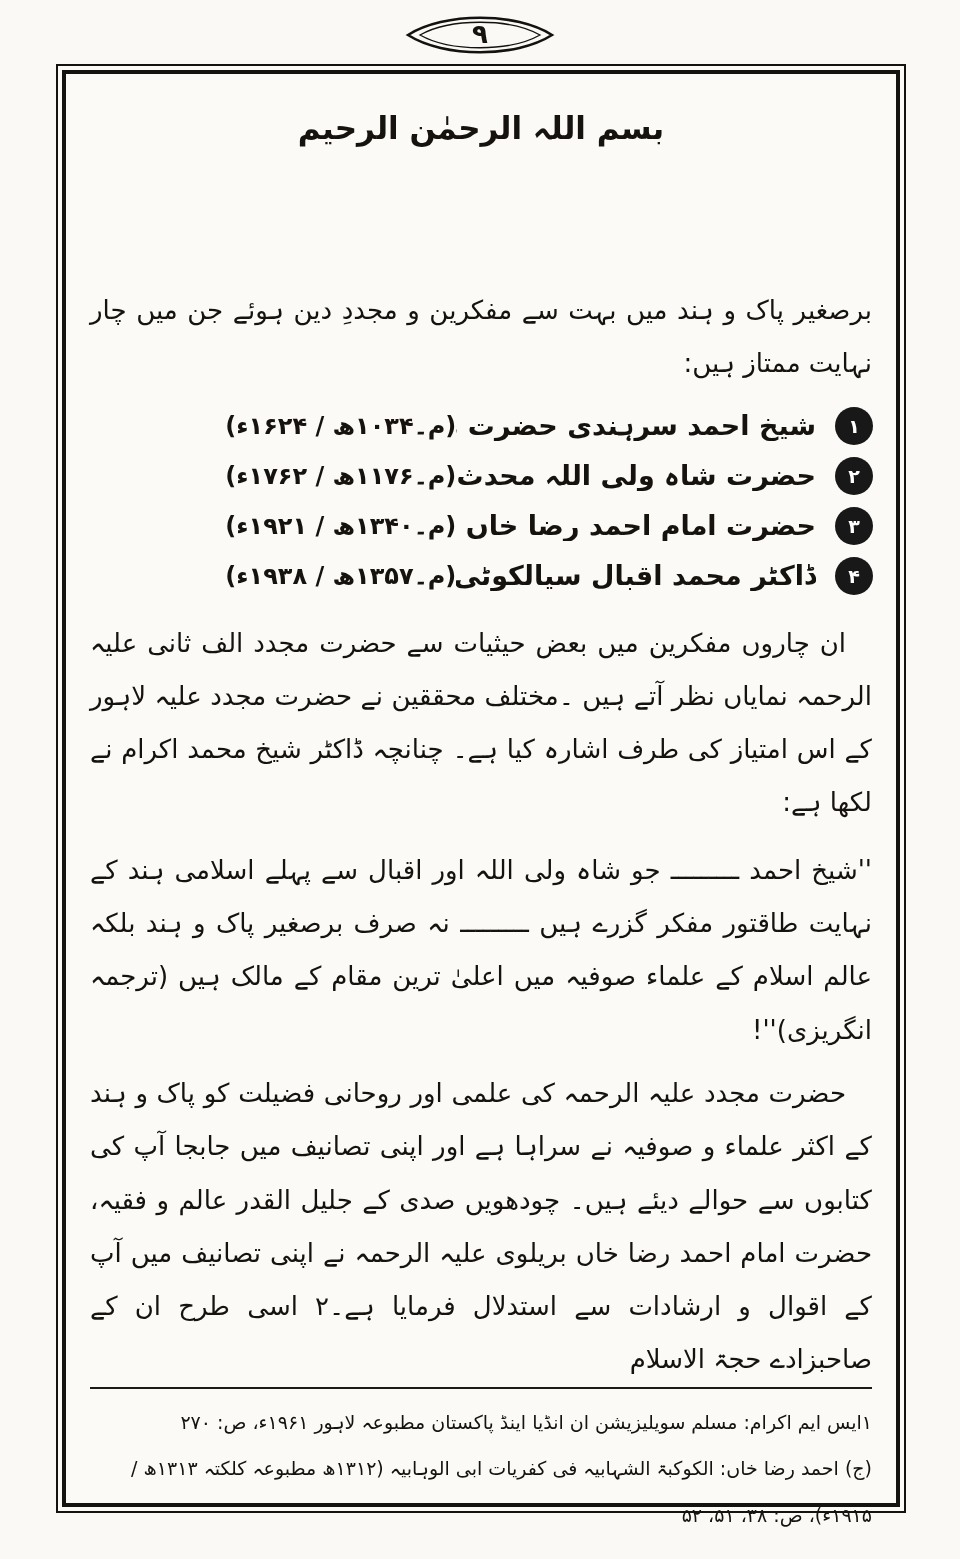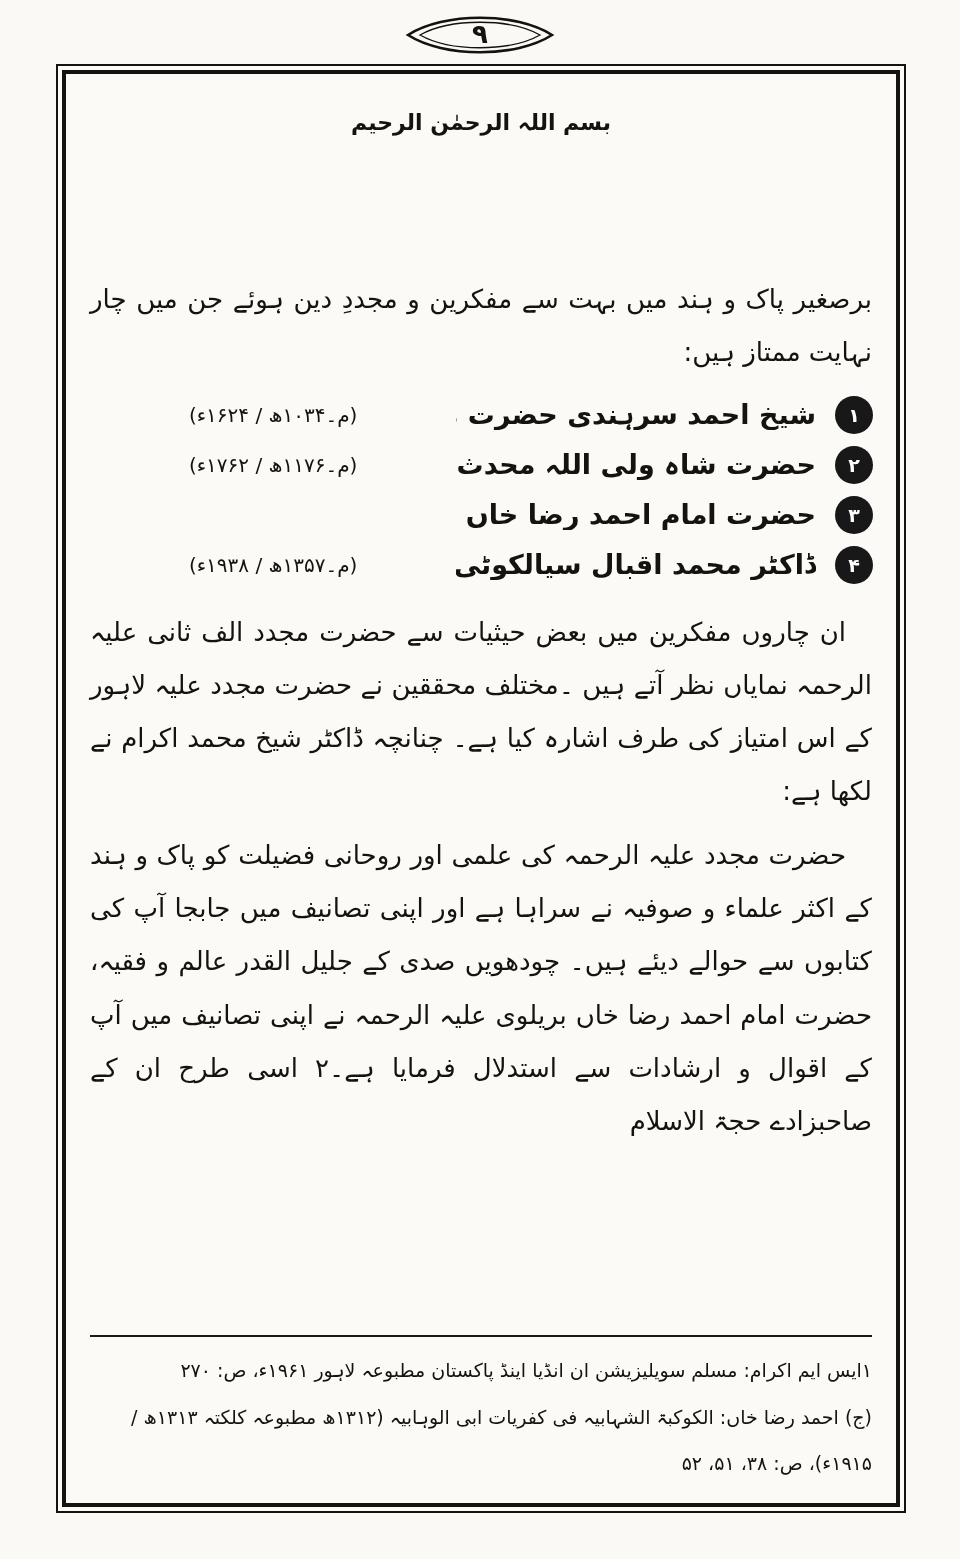--- a/index.html
+++ b/index.html
@@ -34,21 +34,21 @@
   }
   .frame-inner{
     height:100%;
     box-sizing:border-box;
     border:4px solid #151310;
     padding:14px 24px 16px 24px;
     display:flex;flex-direction:column;
   }
   .bismillah{
     text-align:center;
-    font-size:22px;
+    font-size:31px;
     font-weight:bold;
     margin-top:22px;
     letter-spacing:1px;
   }
   .body-text{
     margin:0;
     font-size:26px;
     line-height:2.05;
     text-align:justify;
     text-justify:inter-word;
@@ -69,22 +69,22 @@
     margin-left:20px;
     box-shadow:0 0 0 1px #181818;
   }
   .scholar-name{
     flex:0 0 46%;
     font-size:27px;font-weight:bold;
     white-space:nowrap;overflow:hidden;
   }
   .scholar-dates{
     flex:1 1 auto;
-    font-size:20px;font-weight:normal;
-    text-align:center;
+    font-size:24px;font-weight:bold;
+    text-align:right;
     white-space:nowrap;
   }
   .quote{margin-top:14px;}
   .after-list{margin-top:10px;}
   .footnote-sep{
     margin-top:auto;
     border-top:2px solid #1c1a17;
   }
   .footnotes{
     padding-top:10px;
@@ -126,32 +126,34 @@
 
         <div class="scholar-row">
           <span class="badge">۲</span>
           <span class="scholar-name">حضرت شاہ ولی اللہ محدث دہلوی</span>
           <span class="scholar-dates">(م۔۱۱۷۶ھ  /  ۱۷۶۲ء)</span>
         </div>
 
         <div class="scholar-row">
           <span class="badge">۳</span>
           <span class="scholar-name">حضرت امام احمد رضا خاں بریلوی</span>
+          <span class="scholar-dates">(م۔۱۳۴۰ھ  /  ۱۹۲۱ء)</span>
         </div>
 
         <div class="scholar-row">
           <span class="badge">۴</span>
           <span class="scholar-name">ڈاکٹر محمد اقبال سیالکوٹی</span>
           <span class="scholar-dates">(م۔۱۳۵۷ھ  /  ۱۹۳۸ء)</span>
         </div>
 
       </div>
 
       <p class="body-text after-list indent">ان چاروں مفکرین میں بعض حیثیات سے حضرت مجدد الف ثانی علیہ الرحمہ نمایاں نظر آتے ہیں ۔مختلف محققین نے حضرت مجدد علیہ لاہور کے اس امتیاز کی طرف اشارہ کیا ہے۔ چنانچہ ڈاکٹر شیخ محمد اکرام نے لکھا ہے:</p>
 
+      <p class="body-text quote">''شیخ احمد ـــــــــ جو شاہ ولی اللہ اور اقبال سے پہلے اسلامی ہند کے نہایت طاقتور مفکر گزرے ہیں ـــــــــ نہ صرف برصغیر پاک و ہند بلکہ عالم اسلام کے علماء صوفیہ میں اعلیٰ ترین مقام کے مالک ہیں (ترجمہ انگریزی)''!</p>
 
       <p class="body-text after-list indent">حضرت مجدد علیہ الرحمہ کی علمی اور روحانی فضیلت کو پاک و ہند کے اکثر علماء و صوفیہ نے سراہا ہے اور اپنی تصانیف میں جابجا آپ کی کتابوں سے حوالے دیئے ہیں۔ چودھویں صدی کے جلیل القدر عالم و فقیہ، حضرت امام احمد رضا خاں بریلوی علیہ الرحمہ نے اپنی تصانیف میں آپ کے اقوال و ارشادات سے استدلال فرمایا ہے۔۲ اسی طرح ان کے صاحبزادے حجۃ الاسلام</p>
 
       <div class="footnote-sep"></div>
 
       <div class="footnotes">
         <p class="footnote">۱ایس ایم اکرام: مسلم سویلیزیشن ان انڈیا اینڈ پاکستان مطبوعہ لاہور ۱۹۶۱ء، ص: ۲۷۰</p>
         <p class="footnote">(ج) احمد رضا خاں: الکوکبۃ الشہابیہ فی کفریات ابی الوہابیہ (۱۳۱۲ھ مطبوعہ کلکتہ ۱۳۱۳ھ / ۱۹۱۵ء)، ص: ۳۸، ۵۱، ۵۲</p>
       </div>
 

